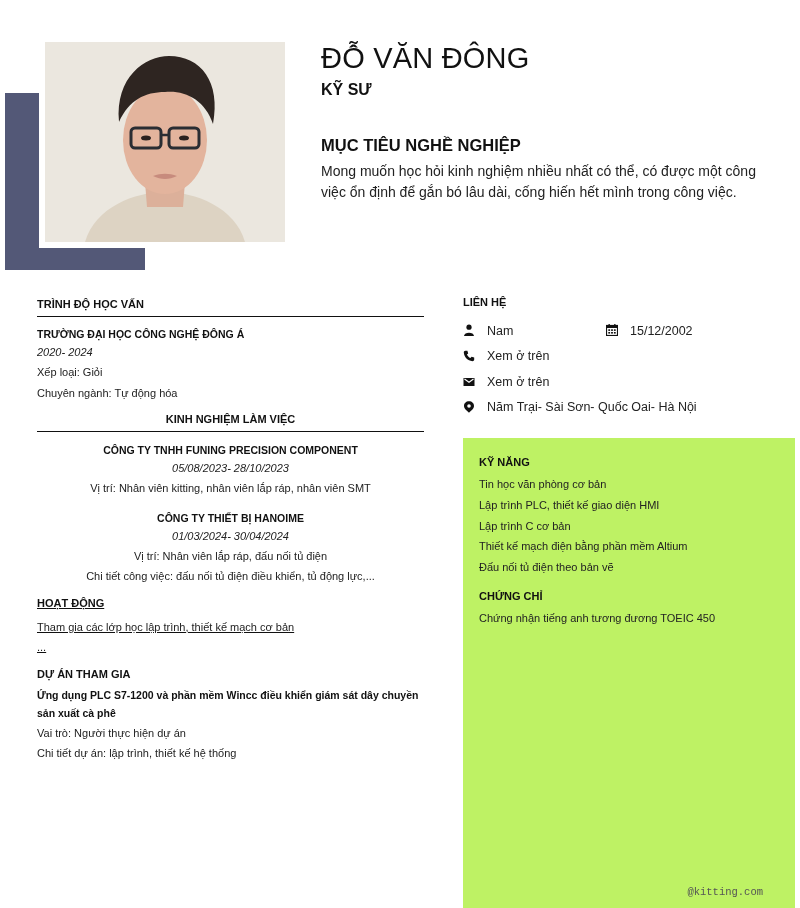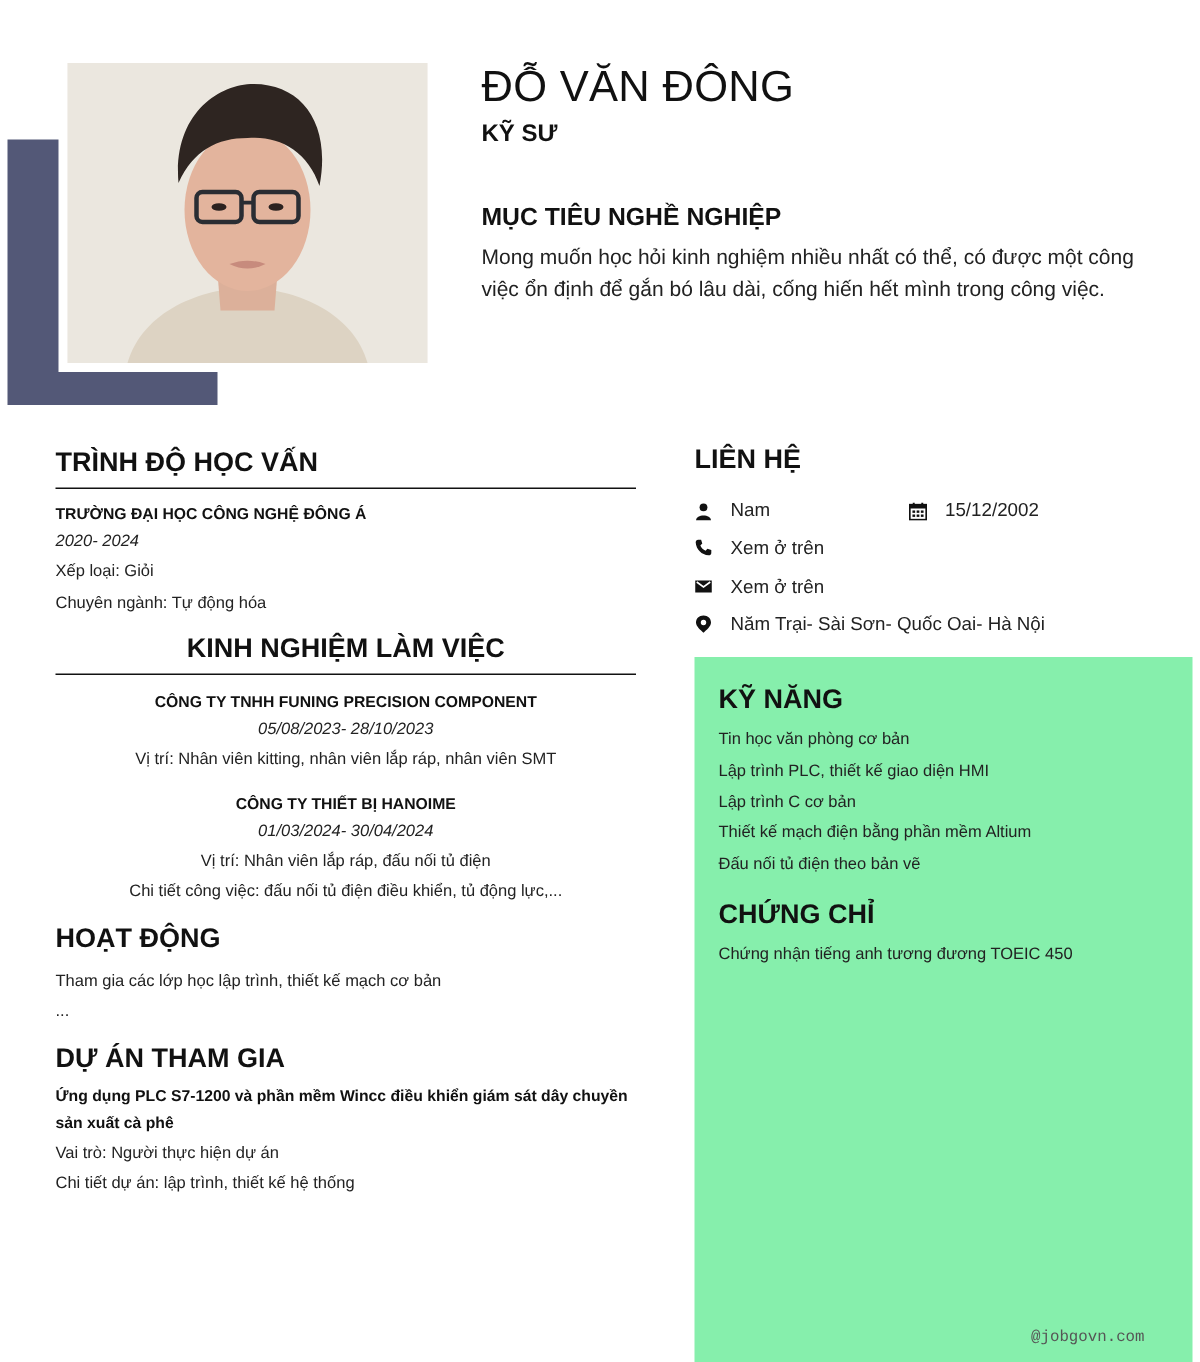--- a/index.html
+++ b/index.html
@@ -13,36 +13,36 @@
 
     .name { position: absolute; left: 321px; top: 42px; font-size: 29px; font-weight: 400; letter-spacing: 0.2px; }
     .job-title { position: absolute; left: 321px; top: 81px; font-size: 16px; font-weight: 700; }
 
     .objective { position: absolute; left: 321px; top: 136px; width: 440px; }
     .section-title { font-size: 16.5px; font-weight: 700; }
     .objective .section-title { margin-bottom: 6px; }
     .objective p { font-size: 14px; line-height: 21px; color: #222; }
 
     .left-col { position: absolute; left: 37px; top: 298px; width: 387px; }
-    .sec-head { font-size: 18px; font-weight: 700; padding-bottom: 6px; }
+    .sec-head { font-size: 11px; font-weight: 700; padding-bottom: 6px; }
     .sec-head.ruled { border-bottom: 1.3px solid #111; margin-bottom: 8px; }
     .entry-title { font-size: 10.5px; font-weight: 700; line-height: 18px; }
     .entry-date { font-size: 11px; font-style: italic; line-height: 19px; color: #222; }
     .line { font-size: 11px; line-height: 20.5px; color: #222; }
     .block { margin-bottom: 10px; }
 
     .contact { position: absolute; left: 463px; top: 296px; width: 320px; }
     .contact .sec-head { margin-bottom: 4px; }
     .c-row { display: flex; align-items: center; height: 25.5px; font-size: 12.5px; color: #222; }
     .c-icon { width: 12px; height: 12px; margin-left: 0; margin-right: 12px; display: inline-flex; align-items: center; justify-content: center; }
     .c-icon svg { width: 12px; height: 12px; }
-    .c-pair { display: flex; align-items: flex-end; width: 143px; }
+    .c-pair { display: flex; align-items: flex-start; width: 143px; }
     .c-pair.second .c-icon { margin-right: 12px; }
 
-    .side-panel { position: absolute; left: 463px; top: 438px; width: 332px; height: 470px; background: #86efac; padding: 18px 16px; }
+    .side-panel { position: absolute; left: 463px; top: 438px; width: 332px; height: 470px; background: #bef264; padding: 18px 16px; }
     .side-panel .sec-head { padding-bottom: 6px; }
     .side-panel .line { line-height: 20.8px; }
     .side-panel .block { margin-bottom: 12px; }
     .watermark { position: absolute; right: 32px; bottom: 10px; font-family: "Liberation Mono", monospace; font-size: 10.5px; color: #555; }
   </style>
 </head>
 <body>
 
 <div class="accent-block"></div>
 <div class="photo-frame"></div>
@@ -87,21 +87,21 @@
       <div class="line">Vị trí: Nhân viên kitting, nhân viên lắp ráp, nhân viên SMT</div>
     </div>
     <div class="block" style="margin-top:8px;">
       <div class="entry-title">CÔNG TY THIẾT BỊ HANOIME</div>
       <div class="entry-date">01/03/2024- 30/04/2024</div>
       <div class="line">Vị trí: Nhân viên lắp ráp, đấu nối tủ điện</div>
       <div class="line">Chi tiết công việc: đấu nối tủ điện điều khiển, tủ động lực,...</div>
     </div>
   </div>
 
-  <div class="block" style="margin-top:0;">
+  <div class="block" style="margin-top:0;text-decoration:underline;">
     <div class="sec-head" style="padding-bottom:8px;">HOẠT ĐỘNG</div>
     <div class="line">Tham gia các lớp học lập trình, thiết kế mạch cơ bản</div>
     <div class="line">...</div>
   </div>
 
   <div style="margin-top:8px;">
     <div class="sec-head" style="padding-bottom:6px;">DỰ ÁN THAM GIA</div>
     <div class="entry-title" style="line-height:18.5px;">Ứng dụng PLC S7-1200 và phần mềm Wincc điều khiển giám sát dây chuyền sản xuất cà phê</div>
     <div class="line">Vai trò: Người thực hiện dự án</div>
     <div class="line">Chi tiết dự án: lập trình, thiết kế hệ thống</div>
@@ -172,14 +172,14 @@
     <div class="line">Tin học văn phòng cơ bản</div>
     <div class="line">Lập trình PLC, thiết kế giao diện HMI</div>
     <div class="line">Lập trình C cơ bản</div>
     <div class="line">Thiết kế mạch điện bằng phần mềm Altium</div>
     <div class="line">Đấu nối tủ điện theo bản vẽ</div>
   </div>
   <div class="block">
     <div class="sec-head">CHỨNG CHỈ</div>
     <div class="line">Chứng nhận tiếng anh tương đương TOEIC 450</div>
   </div>
-  <div class="watermark">@jobgovn.com</div>
+  <div class="watermark">@kitting.com</div>
 </div>
 
 </body></html>

